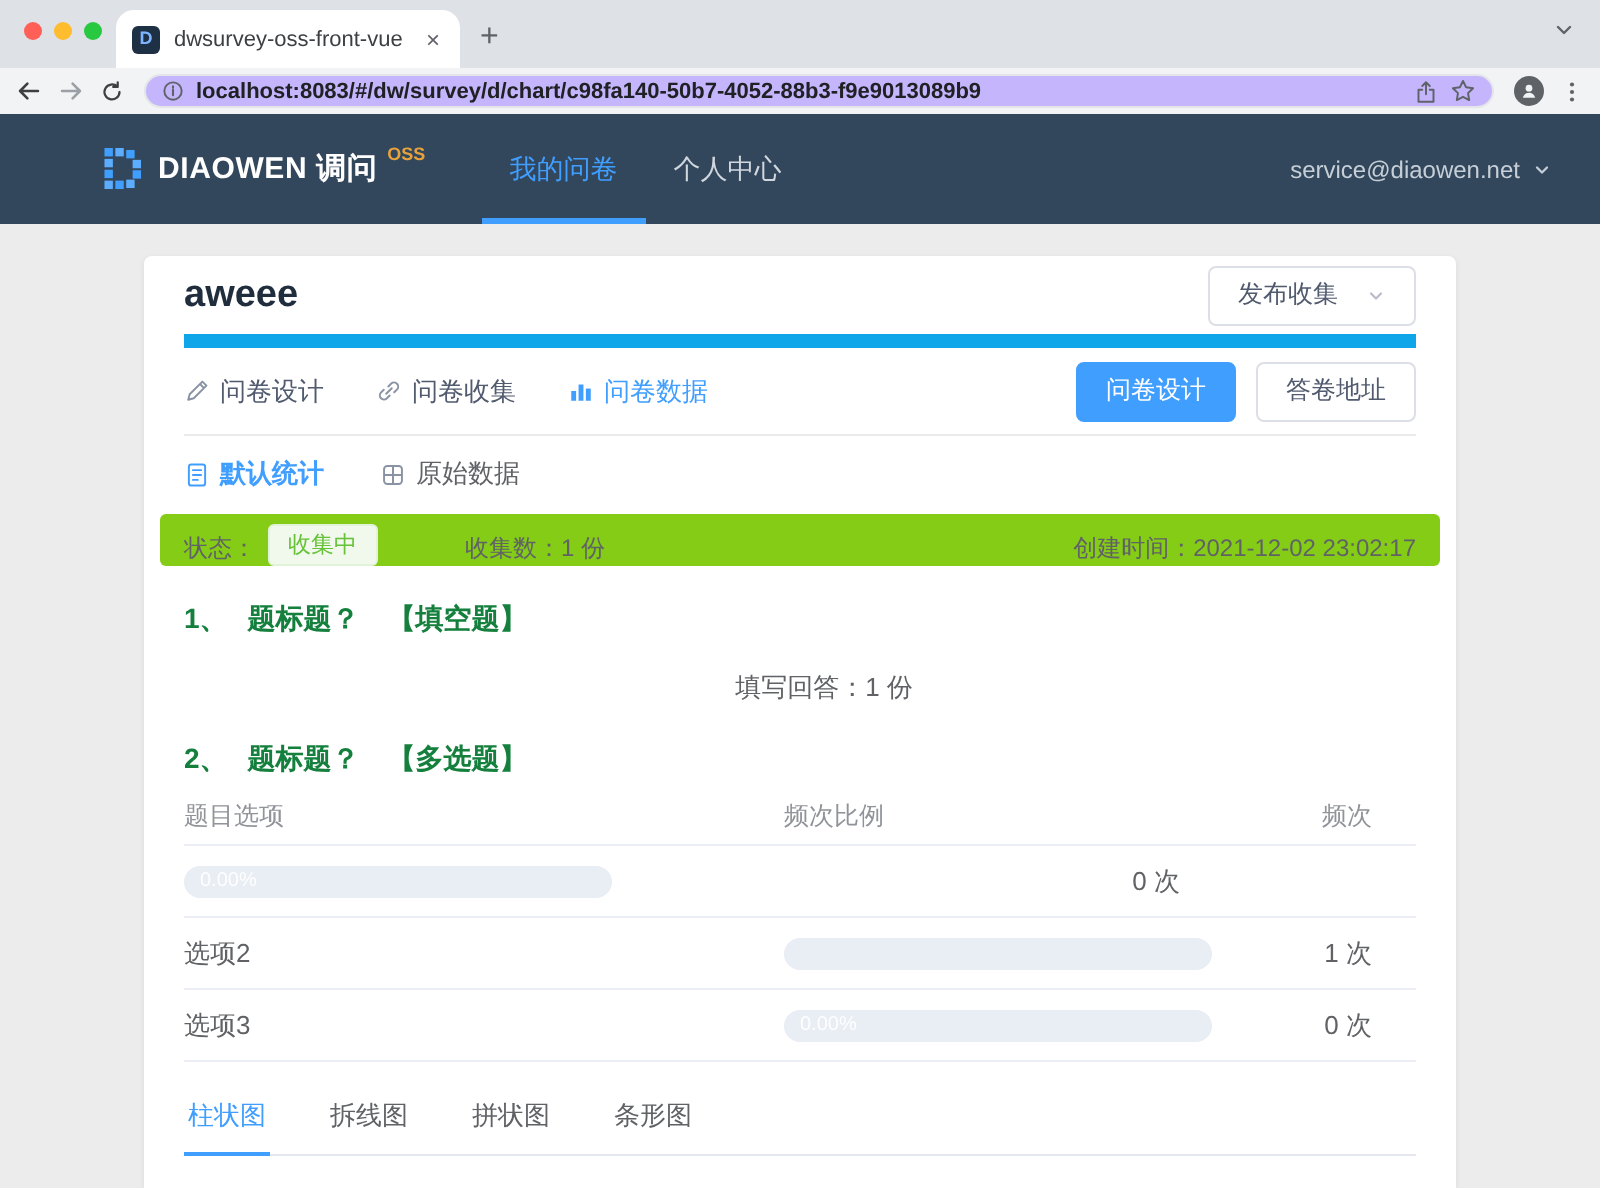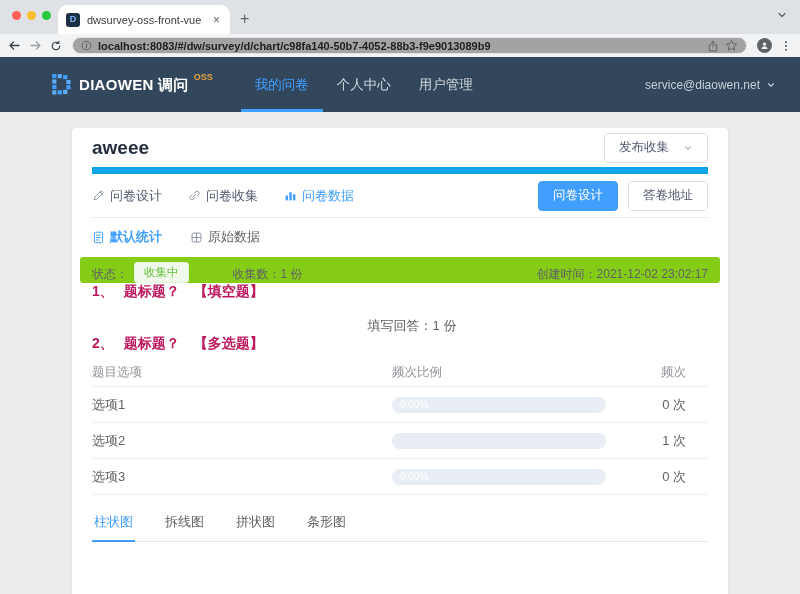--- a/index.html
+++ b/index.html
@@ -20,21 +20,21 @@
   .favicon span { color:#7eb3ff; font-size:9px; font-weight:bold; line-height:1; }
   .tab-title { font-size:11px; color:#3c4043; margin-left:7px; flex:1; white-space:nowrap;
                overflow:hidden; }
   .tab-close { font-size:12px; color:#5f6368; padding:0 2px; cursor:default; }
   .newtab { position:absolute; left:240px; top:8px; font-size:16px; color:#5f6368; line-height:22px; }
   .strip-chev { position:absolute; right:12px; top:9px; }
 
   .toolbar { position:relative; height:23px; background:#f1f3f4; display:flex; align-items:center;
              padding:0 8px; gap:8px; }
   .nav-ico { display:flex; align-items:center; }
-  .urlbar { flex:1; height:17px; background:#a3a3a3; border:1px solid #e3e5e8; border-radius:9px;
+  .urlbar { flex:1; height:17px; background:#c4b5fd; border:1px solid #e3e5e8; border-radius:9px;
             display:flex; align-items:center; padding:0 8px; gap:6px; margin:0 2px; }
   .url-text { flex:1; font-size:11px; color:#202124; white-space:nowrap; overflow:hidden; }
   .url-text b { font-weight:bold; color:#202124; }
   .avatar-btn { width:15px; height:15px; border-radius:50%; background:#5f6368; display:flex;
                 align-items:center; justify-content:center; flex:none; }
 
   
   .navbar { position:relative; height:55px; background:#33475c; display:flex; align-items:center;
             padding:0 24px; }
   .brand { display:flex; align-items:flex-start;padding-left:28px; }
@@ -73,21 +73,21 @@
             cursor:pointer; }
   .subtab.active { color:#409eff; font-weight:bold; }
 
   .statusbar { display:flex; align-items:flex-end; height:26px; margin:5px -12px 0; padding:0 12px;
                background:#84cc16; border-radius:3px; font-size:12px; color:#606266; }
   .status-badge { margin-left:6px; padding:2px 9px; background:#f0f9eb; border:1px solid #e1f3d8;
                   border-radius:3px; color:#67c23a; font-size:11.5px; }
   .status-count { margin-left:44px; }
   .status-created { margin-left:auto; }
 
-  .q-title { font-size:14px; font-weight:bold; color:#be185d; }
+  .q-title { margin-top:18px; font-size:14px; font-weight:bold; color:#15803d; }
   .q-title .q-num { margin-right:10px; }
   .q-title .q-type { margin-left:14px; }
   .q-answer { margin:16px 0 0 24px; font-size:13px; color:#606266;text-align:center; }
 
   .opt-table { margin-top:6px; }
   .opt-head, .opt-row { display:grid; grid-template-columns:300px 220px 1fr; align-items:center; }
   .opt-head { height:28px; font-size:12.5px; color:#909399; border-bottom:1px solid #ebeef5; }
   .opt-row { height:36px; font-size:13px; color:#606266; border-bottom:1px solid #ebeef5; }
   .col-count { text-align:right; padding-right:22px; }
   .bar-track { position:relative; width:214px; height:16px; border-radius:8px; background:#e9edf4; }
@@ -191,21 +191,20 @@
           <rect x="8.8" y="12.8" width="3.4" height="3.4" fill="#5cadff"></rect>
           <rect x="4.4" y="13.2" width="3.4" height="3.4" fill="#409eff"></rect>
         </svg>
       </span>
       <span class="brand-name">DIAOWEN 调问</span>
       <span class="brand-badge">OSS</span>
     </div>
     <div class="menu">
       <span class="menu-item active">我的问卷</span>
       <span class="menu-item">个人中心</span>
-      <span class="menu-item">用户管理</span>
     </div>
     <div class="account">
       <span>service@diaowen.net</span>
       <svg class="icn" width="10" height="10" viewBox="0 0 16 16">
           <path d="M4 6l4 4 4-4" fill="none" stroke="#c6cfd8" stroke-width="1.8" stroke-linecap="round" stroke-linejoin="round"></path>
         </svg>
     </div>
   </div>
 
   <div class="page">
@@ -288,21 +287,20 @@
       </div>
 
       <div class="opt-table">
         <div class="opt-head">
           <span>题目选项</span>
           <span>频次比例</span>
           <span class="col-count">频次</span>
         </div>
 
         <div class="opt-row">
-          <span>选项1</span>
           <span class="bar-track">
             <span class="bar-fill" style="width: 0%;"></span>
             <span class="bar-label on-track">0.00%</span>
           </span>
           <span class="col-count">0 次</span>
         </div>
 
         <div class="opt-row">
           <span>选项2</span>
           <span class="bar-track">

